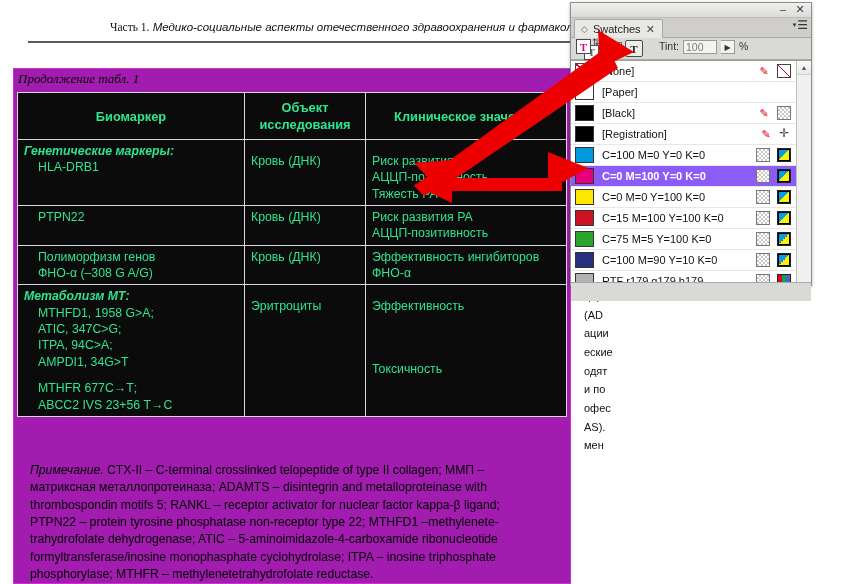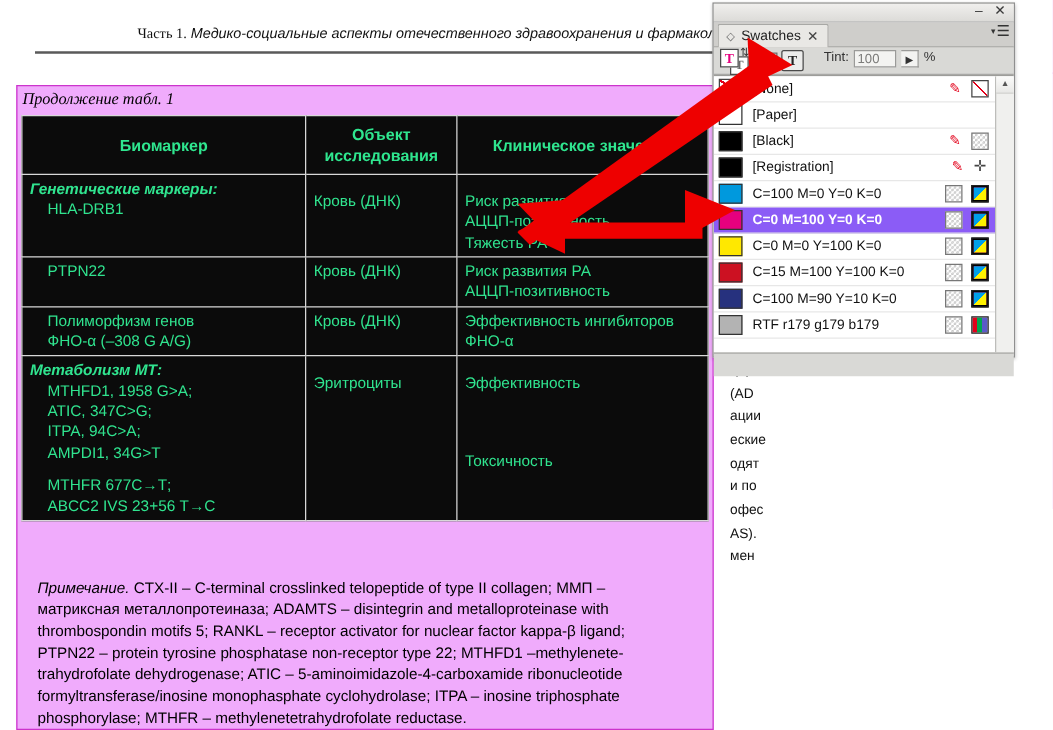--- a/index.html
+++ b/index.html
@@ -34,21 +34,21 @@
     position: absolute; left: 28px; top: 41px; width: 560px; height: 2px;
     background: #5a5a5a;
   }
 
   
   #text-frame {
     position: absolute; left: 13px; top: 68px;
     width: 558px; height: 516px;
     border: 1px solid #cc33cc;
     box-sizing: border-box;
-    background: #f0abfc;
+    background: #a21caf;
   }
   #frame-caption {
     position: absolute; left: 4px; top: 2px;
     font-size: 13px; font-style: italic; color: #000;
     font-family: "Liberation Serif", serif;
   }
 
   
   #tbl {
     position: absolute; left: 3px; top: 23px;
@@ -544,20 +544,28 @@
 
         <div class="swatch-row">
           <div class="sw-chip" style="background:#cc1122"></div>
           <div class="sw-name">C=15 M=100 Y=100 K=0</div>
           <div class="sw-icons">
             <div class="ic ic-check"></div>
             <div class="ic ic-cmyk"></div>
           </div>
         </div>
 
+        <div class="swatch-row">
+          <div class="sw-chip" style="background:#2aa42a"></div>
+          <div class="sw-name">C=75 M=5 Y=100 K=0</div>
+          <div class="sw-icons">
+            <div class="ic ic-check"></div>
+            <div class="ic ic-cmyk"></div>
+          </div>
+        </div>
 
         <div class="swatch-row">
           <div class="sw-chip" style="background:#26317e"></div>
           <div class="sw-name">C=100 M=90 Y=10 K=0</div>
           <div class="sw-icons">
             <div class="ic ic-check"></div>
             <div class="ic ic-cmyk"></div>
           </div>
         </div>
 

